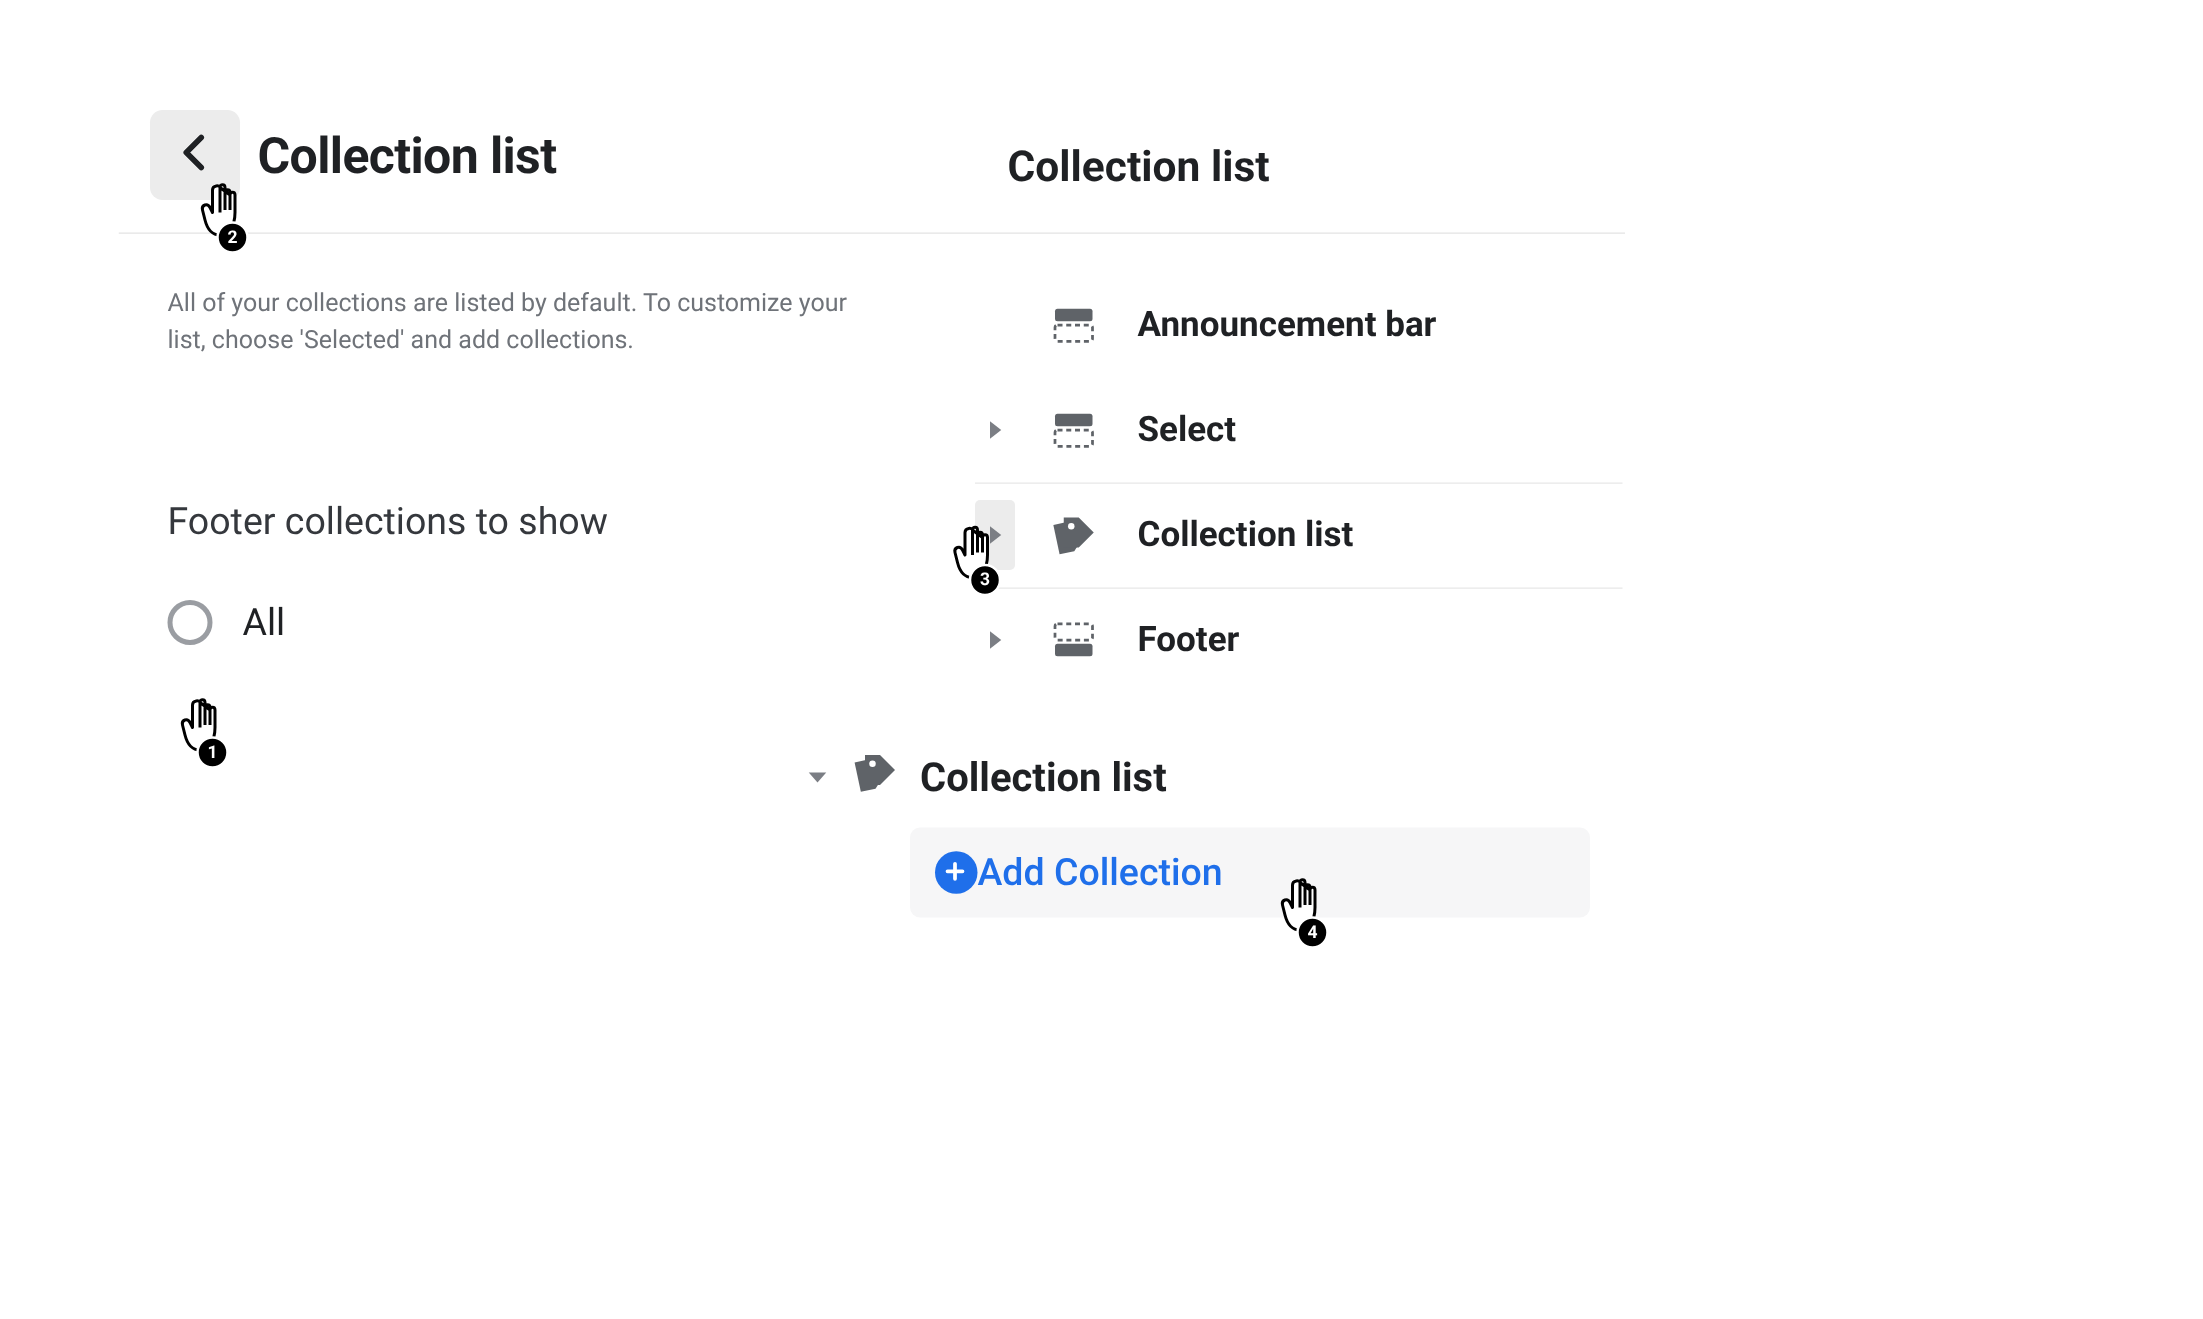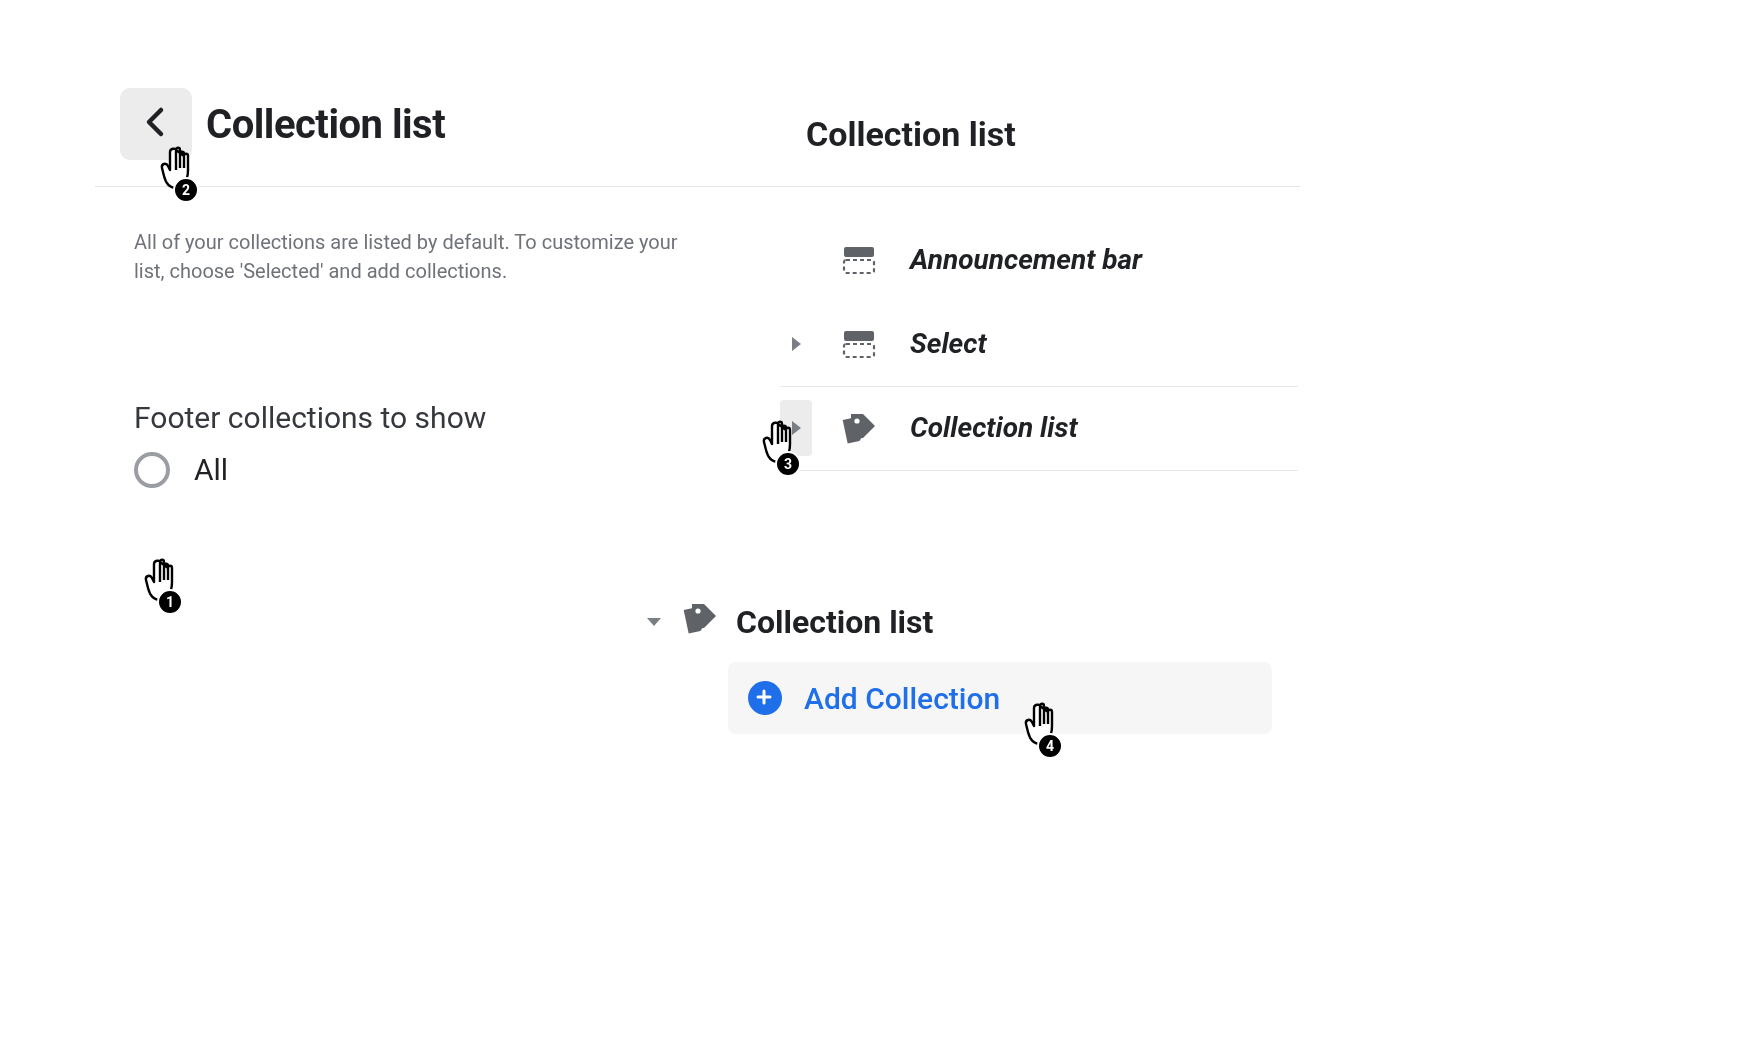--- a/index.html
+++ b/index.html
@@ -65,21 +65,21 @@
       font-size: 30px;
       color: #35383d;
     }
     .radio-group {
       position: absolute;
       left: 134px;
       top: 452px;
     }
     .radio-row {
       display: flex;
-      align-items: flex-start;
+      align-items: flex-end;
       gap: 24px;
       height: 64px;
       cursor: pointer;
     }
     .radio-circle {
       width: 36px;
       height: 36px;
       border-radius: 50%;
       border: 4px solid #9a9da2;
       display: flex;
@@ -115,21 +115,20 @@
       width: 530px;
     }
     .tree-row {
       display: flex;
       align-items: center;
       height: 84px;
       padding-left: 10px;
       gap: 27px;
       cursor: pointer;
       border-bottom: 1px solid transparent;
-      font-style: italic;
     }
     .tree-row .caret {
       width: 32px;
       display: flex;
       justify-content: center;
     }
     .tree-row .caret.hoverbox {
       background: #ececec;
       border-radius: 4px;
       height: 56px;
@@ -173,21 +172,20 @@
     }
     .add-row {
       margin-top: 12px;
       margin-left: 88px;
       width: 544px;
       height: 72px;
       border-radius: 8px;
       background: #f6f6f7;
       display: flex;
       align-items: center;
-      gap: 22px;
       padding-left: 20px;
       cursor: pointer;
     }
     .add-plus {
       width: 34px;
       height: 34px;
       border-radius: 50%;
       background: #1f6fea;
       display: flex;
       align-items: center;
@@ -327,20 +325,33 @@
       </div>
     <div class="tree-icon">
         <svg width="40" height="32">
           <use href="#icon-tags"></use>
         </svg>
       </div>
     <div class="tree-label">Collection list</div>
   </div>
   <div class="tree-hr" style="left:10px; top:252px;"></div>
 
+  <div class="tree-row">
+    <div class="caret">
+        <svg width="18" height="20">
+          <use href="#caret-right"></use>
+        </svg>
+      </div>
+    <div class="tree-icon">
+        <svg width="34" height="30">
+          <use href="#icon-section-bottom"></use>
+        </svg>
+      </div>
+    <div class="tree-label">Footer</div>
+  </div>
 </div>
 
 <div class="expanded-block">
   <div class="expanded-header">
     <span style="width:28px; display:flex; justify-content:center;">
         <svg width="20" height="20">
           <use href="#caret-down"></use>
         </svg>
       </span>
     <span><svg width="44" height="36">

